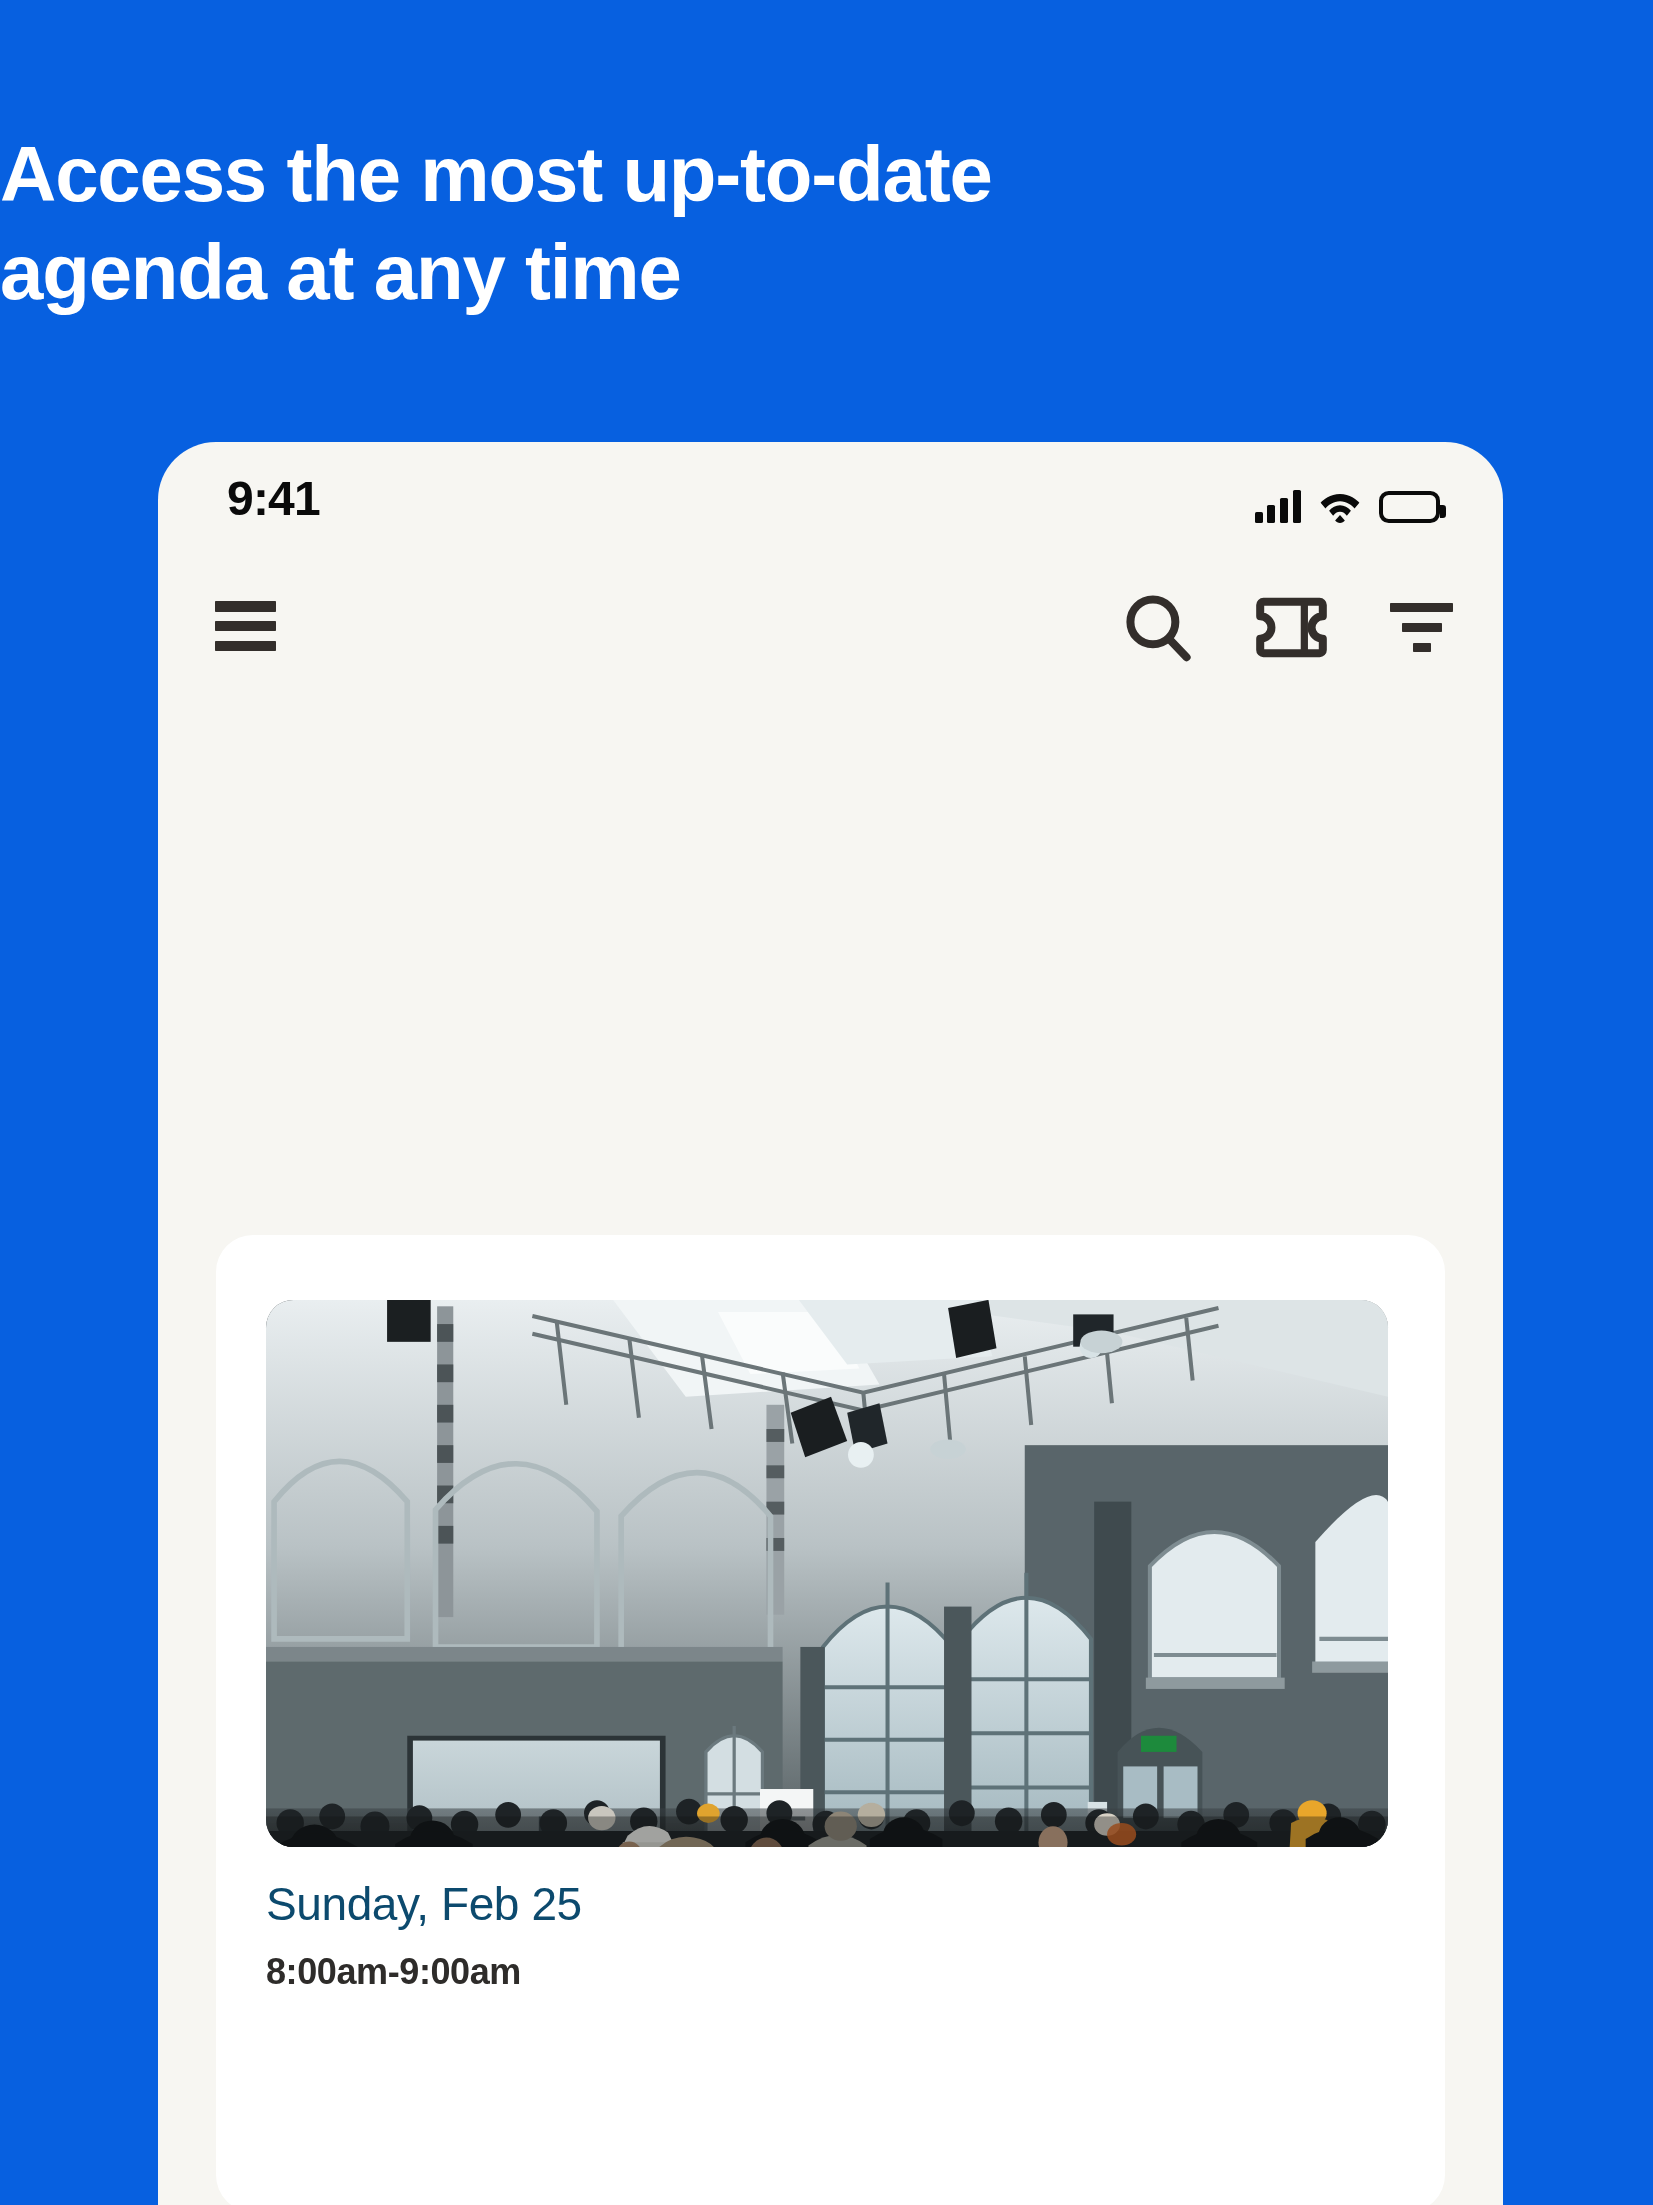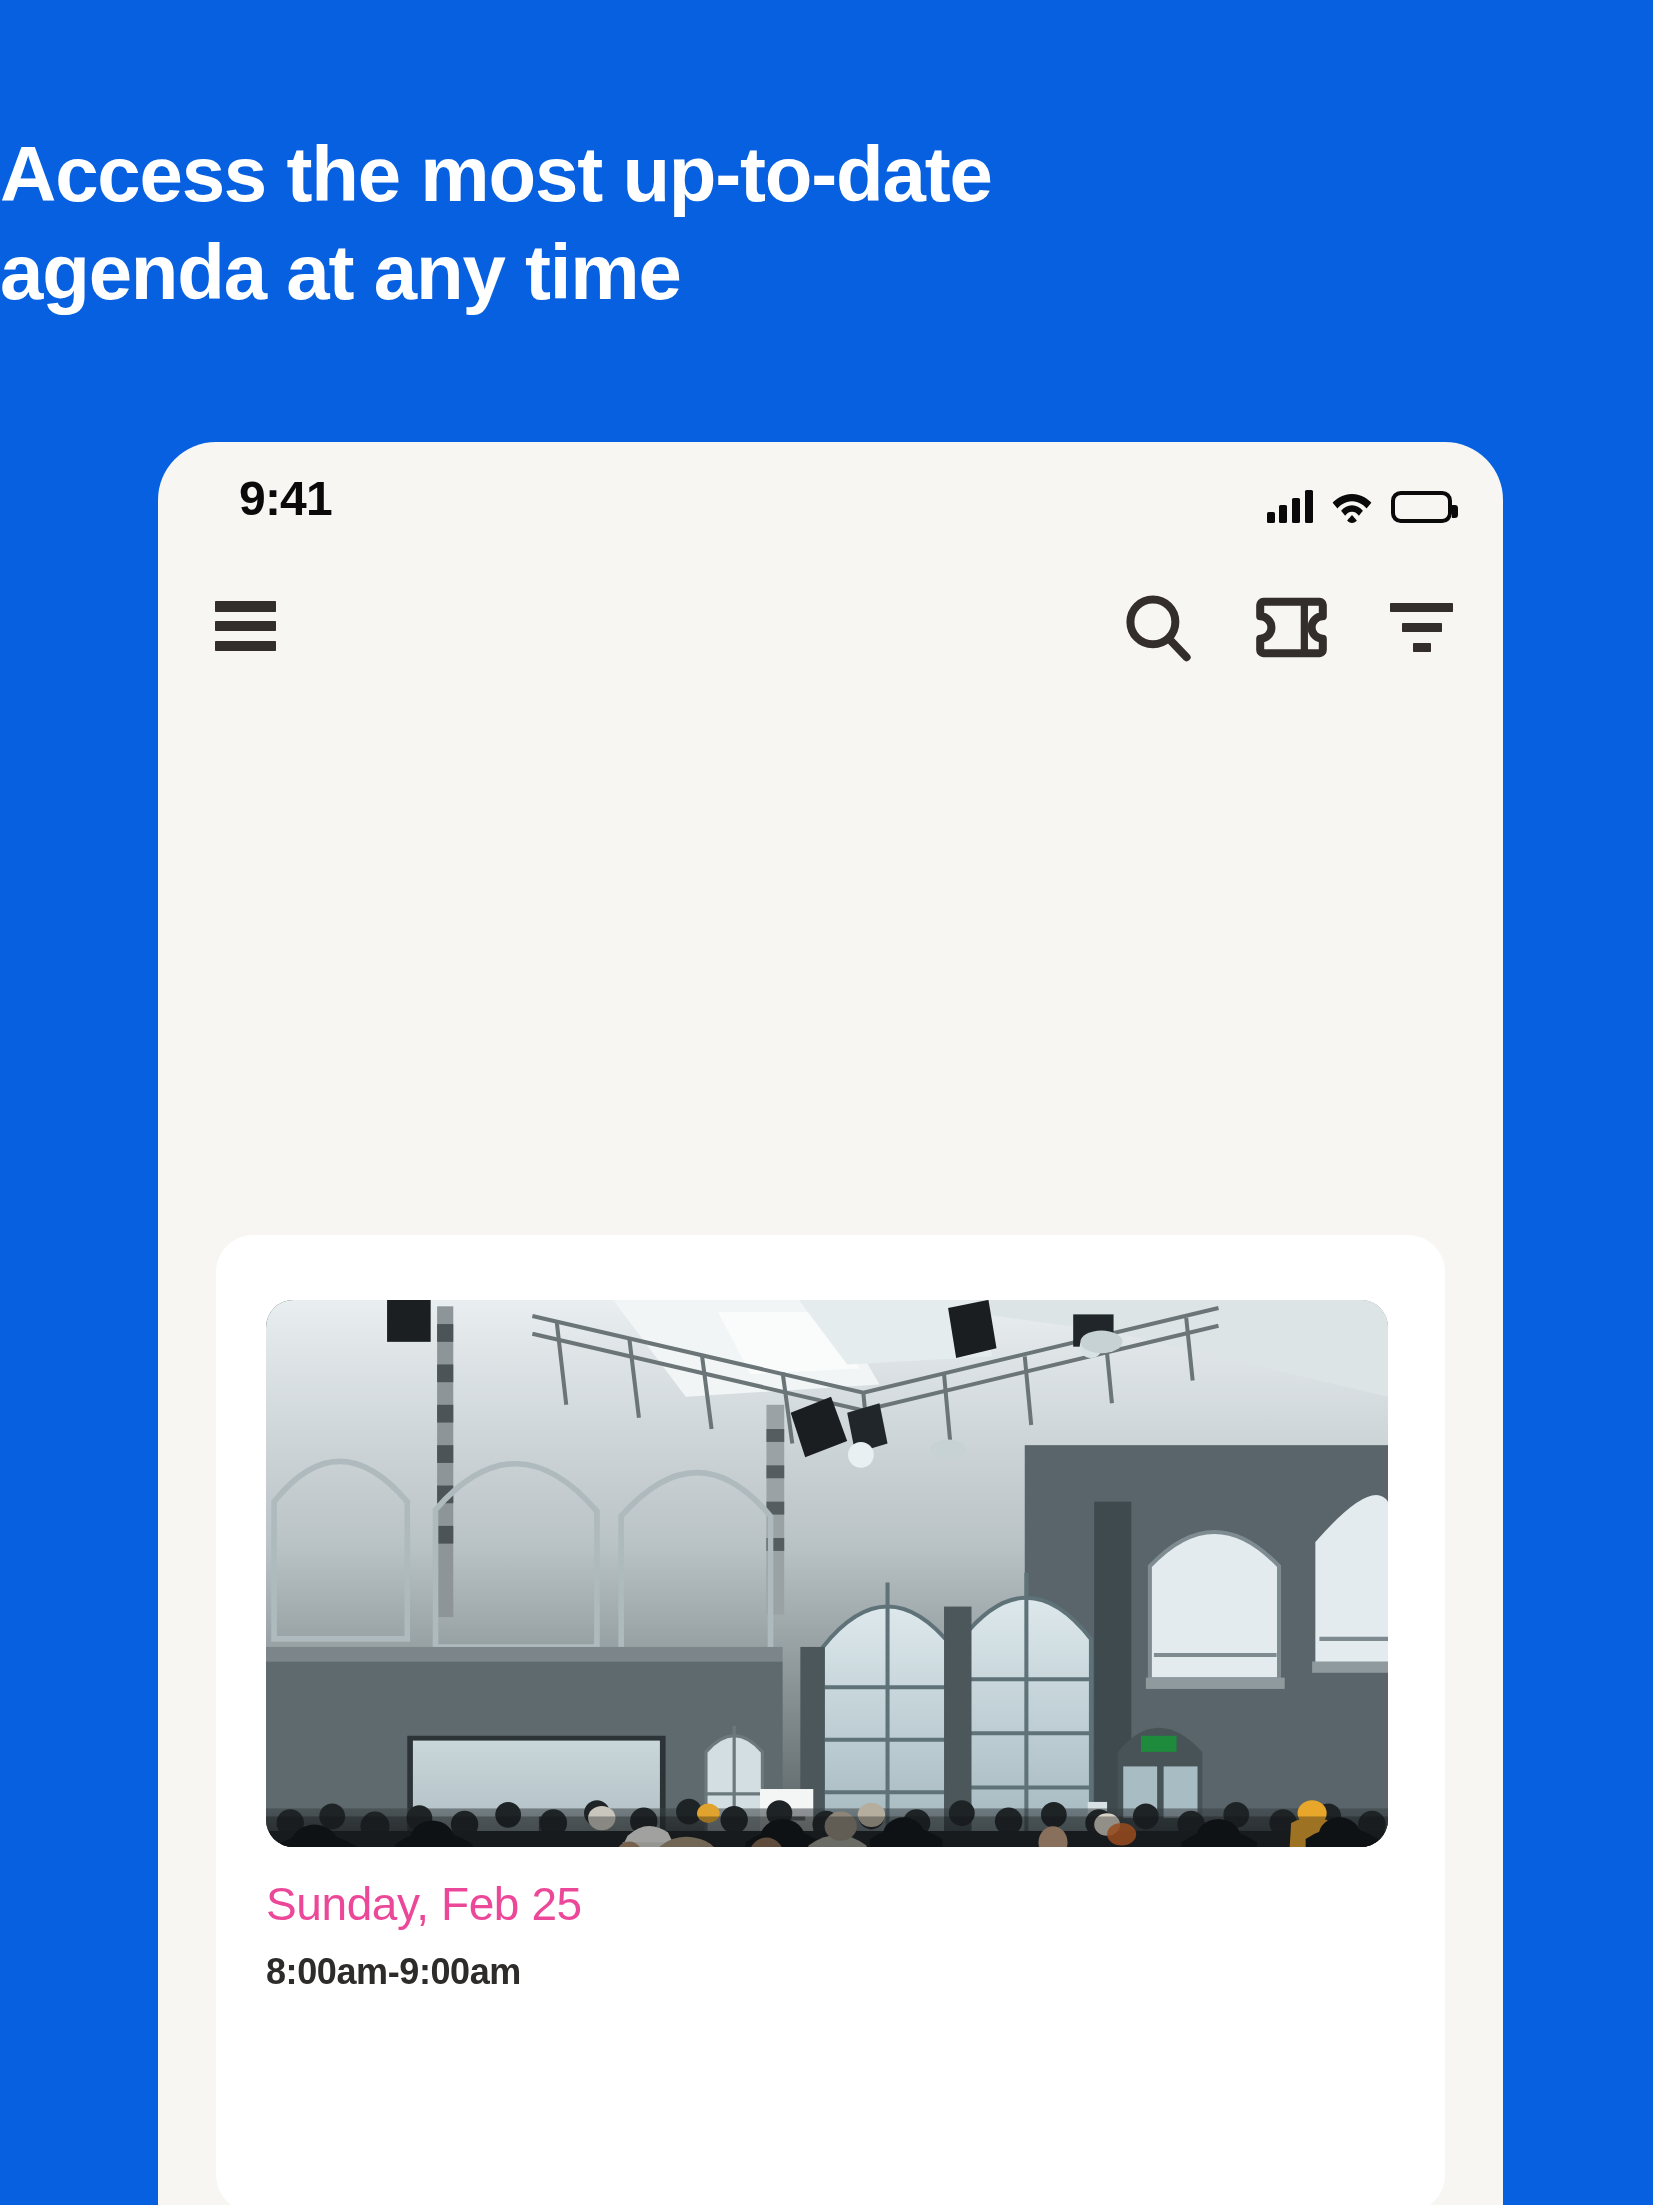--- a/index.html
+++ b/index.html
@@ -26,21 +26,21 @@
     left:158px; top:442px;
     width:1345px; height:1763px;
     background:#F7F6F2;
     border-top-left-radius:58px;
     border-top-right-radius:58px;
     overflow:hidden;
   }
 
   
   .statusbar{
-    position:absolute; left:12px; top:0; width:100%; height:113px;
+    position:absolute; left:0; top:0; width:100%; height:113px;
   }
   .status-time{
     position:absolute; left:69px; top:29px;
     font-size:48px; font-weight:bold; color:#0A0A0A;
     letter-spacing:-0.8px;
   }
   .status-icons{
     position:absolute; right:63px; top:39px;
     display:flex; align-items:flex-end; gap:18px; height:42px;
   }
@@ -120,21 +120,21 @@
   }
   .card-photo{
     position:absolute; left:50px; top:65px;
     width:1122px; height:547px;
     border-radius:27.4px; overflow:hidden;
     background:#3D4548;
   }
   .card-photo svg{ display:block; width:100%; height:100%; }
   .card-body{ position:absolute; left:50px; top:646px; right:40px; }
   .card-date{
-    font-size:46px; color:#ec4899; letter-spacing:-0.4px;
+    font-size:46px; color:#0c4a6e; letter-spacing:-0.4px;
     margin-bottom:27.4px; line-height:1;
   }
   .card-time{
     font-size:36px; color:#2E2C2A; font-weight:bold;
     letter-spacing:-0.4px; margin-bottom:45px; line-height:1;
   }
   .card-title{
     font-size:65px; color:#2E2C2A; font-weight:bold;
     letter-spacing:-1.5px; line-height:1.12;
   }

